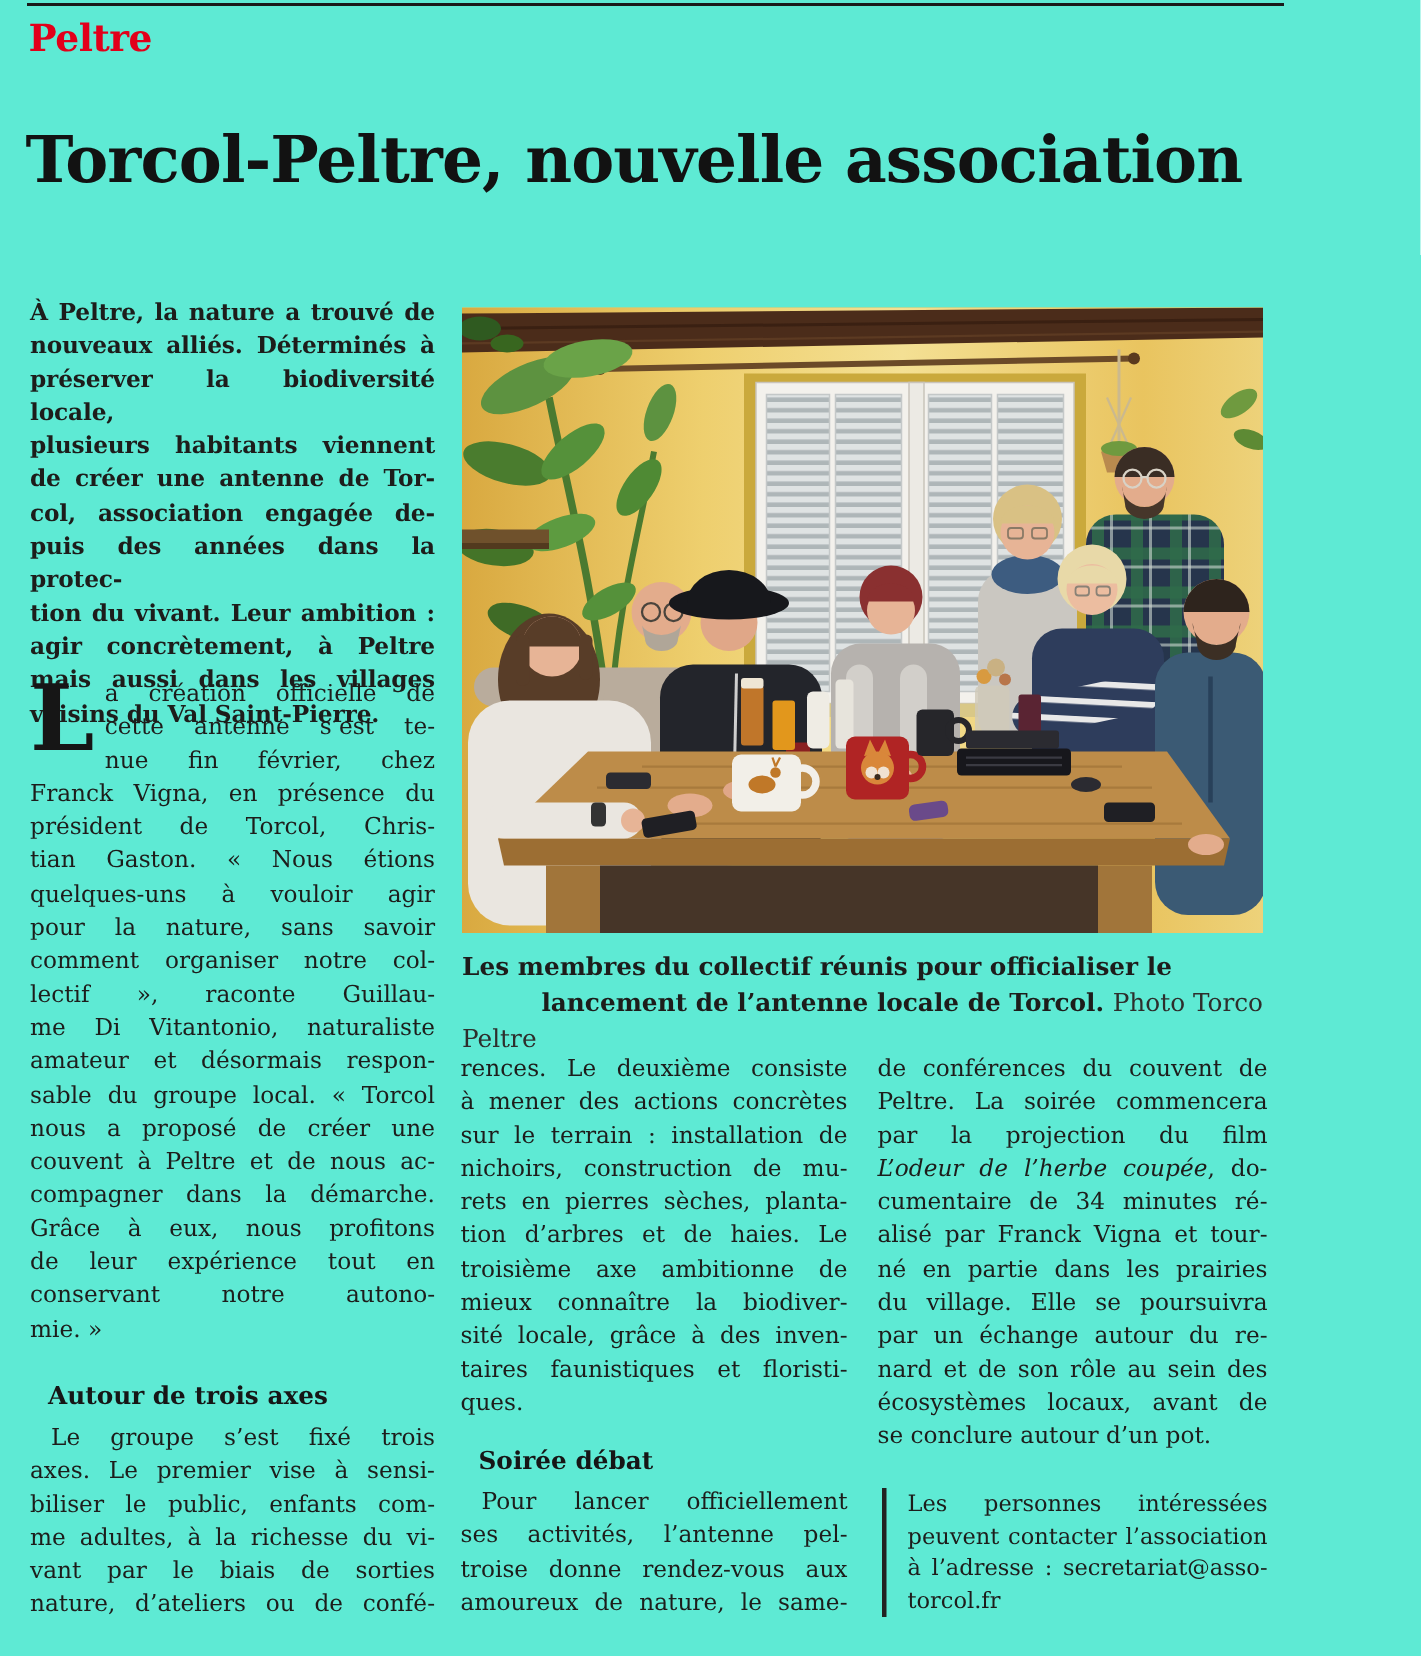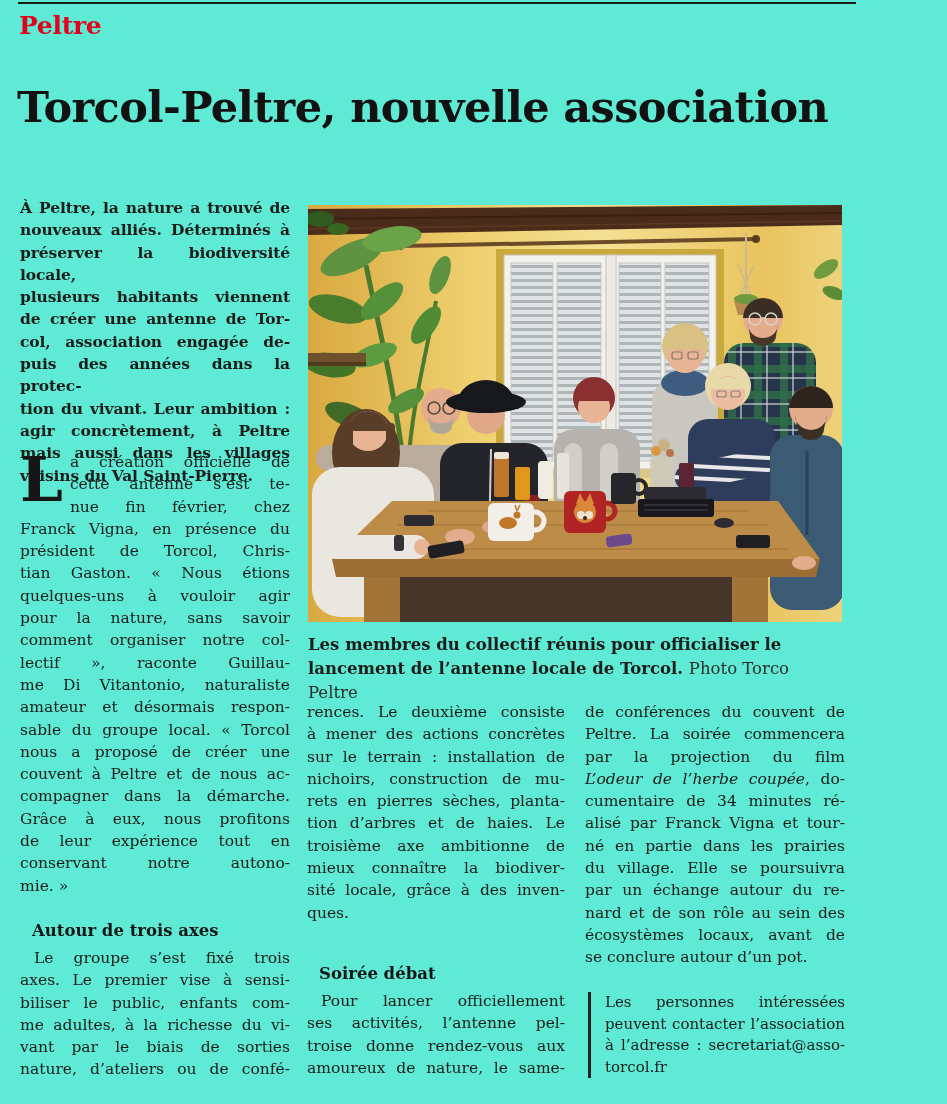--- a/index.html
+++ b/index.html
@@ -22,21 +22,21 @@
   .s2{left:319px;top:964px;}
   .p4{left:307px;top:990px;width:258px;}
   .p5{left:585px;top:701px;width:260px;}
   .contact{left:588px;top:992px;width:240px;border-left:3px solid #222;padding-left:14px;
            font-size:15px;line-height:21.5px;}
   .photo{left:308px;top:205px;width:534px;height:417px;background:#e9c45f;}
   .photo svg{display:block;width:100%;height:100%;}
   .caption{left:308px;top:633px;width:534px;font-size:16.5px;line-height:24px;}
   .jline{text-align:justify;text-align-last:justify;}
   .jline.last{text-align-last:left;}
-  .noj .jline{text-align:left;text-align-last:left;}
+  .noj .jline{text-align:right;text-align-last:left;}
   .b{font-weight:bold;}
   .it{font-style:italic;}
   .credit{font-weight:normal;color:#2e2e2c;}
 </style>
 </head>
 <body>
 
 <div id="page">
   <div class="abs rule-top"></div>
   <div class="abs kicker">Peltre</div>
@@ -318,20 +318,21 @@
   <div class="abs block p3">
       <div class="jline">rences. Le deuxième consiste</div>
       <div class="jline">à mener des actions concrètes</div>
       <div class="jline">sur le terrain : installation de</div>
       <div class="jline">nichoirs, construction de mu-</div>
       <div class="jline">rets en pierres sèches, planta-</div>
       <div class="jline">tion d’arbres et de haies. Le</div>
       <div class="jline">troisième axe ambitionne de</div>
       <div class="jline">mieux connaître la biodiver-</div>
       <div class="jline">sité locale, grâce à des inven-</div>
+      <div class="jline">taires faunistiques et floristi-</div>
       <div class="jline last">ques.</div>
     </div>
   <div class="abs subhead s2">Soirée débat</div>
   <div class="abs block p4">
       <div class="jline" style="text-indent: 14px;"><span>Pour lancer officiellement</span></div>
       <div class="jline">ses activités, l’antenne pel-</div>
       <div class="jline">troise donne rendez-vous aux</div>
       <div class="jline">amoureux de nature, le same-</div>
     </div>
 

